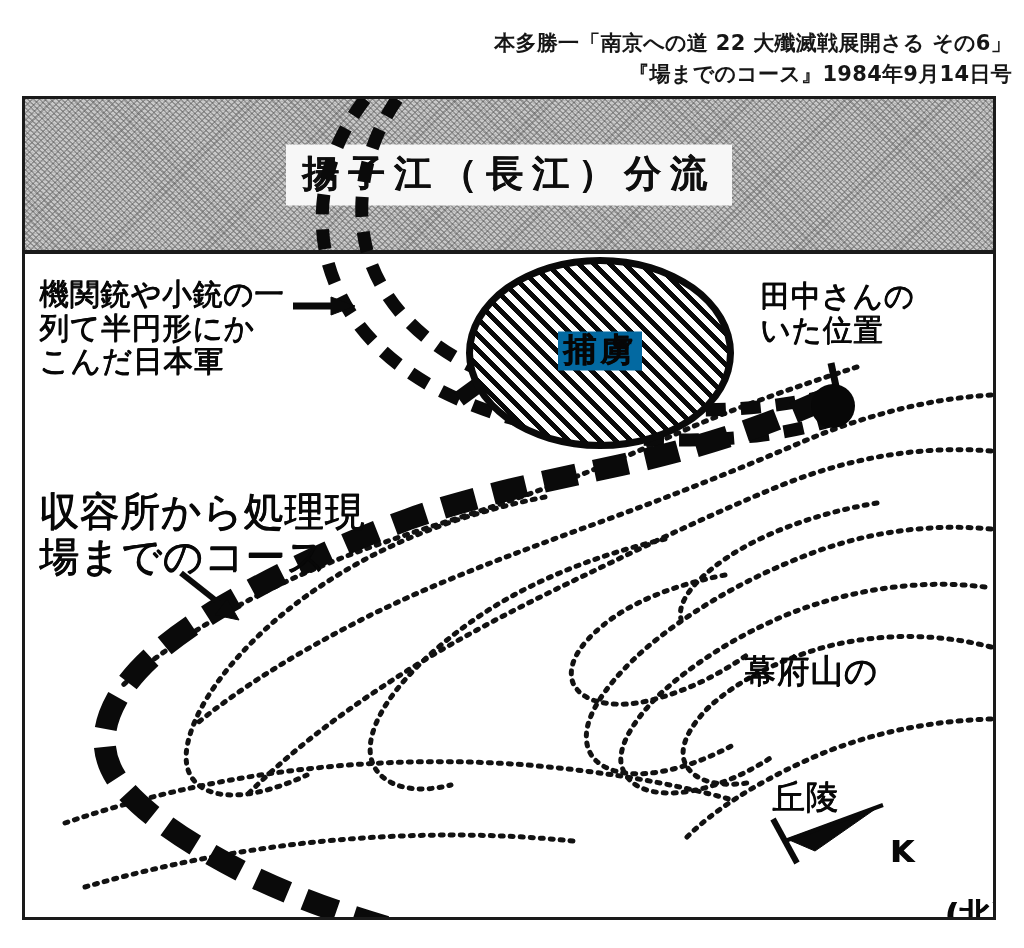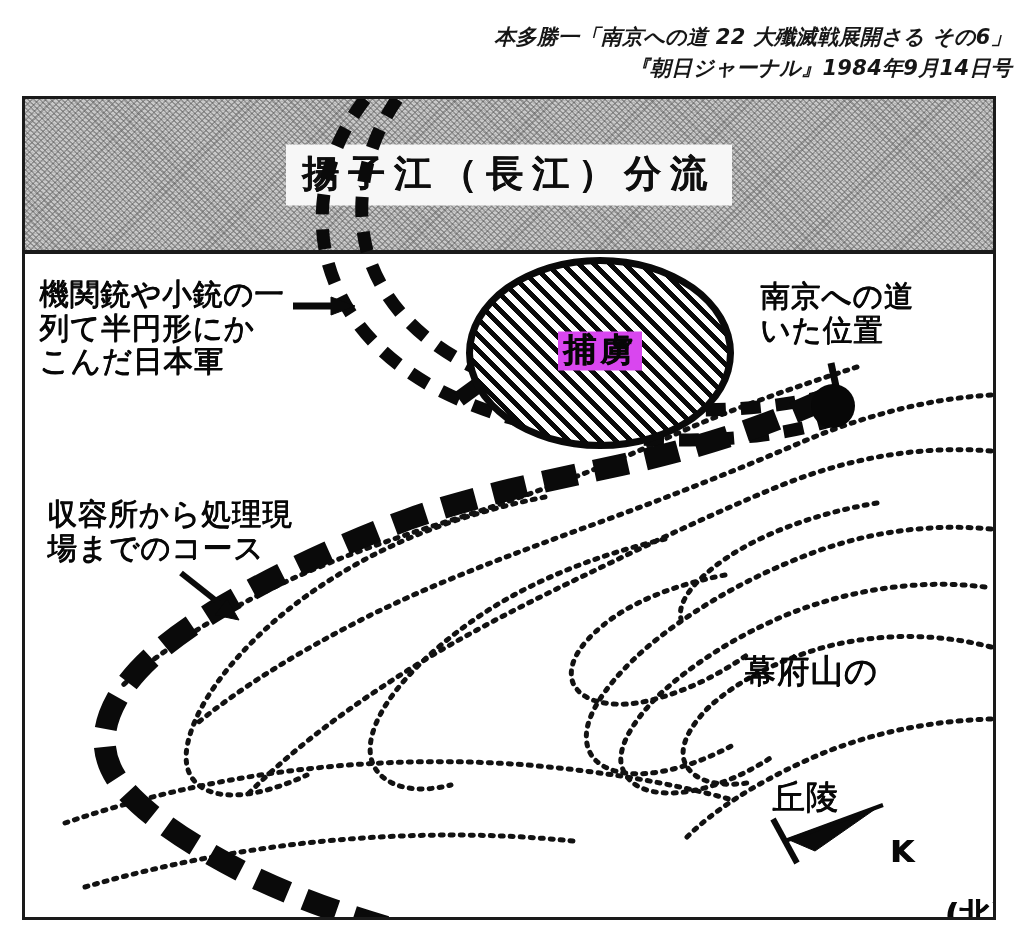--- a/index.html
+++ b/index.html
@@ -16,24 +16,23 @@
     color: #000000;
     position: relative;
   }
 
   
   #citation {
     position: absolute;
     left: 0;
     top: 0;
     width: 1012px;
-    padding-top: 22px;
+    padding-top: 28px;
     text-align: right;
     line-height: 1.46;
-    font-style: italic;
   }
   #citation .cite-line {
     display: block;
     font-size: 21px;
     font-weight: 700;
     letter-spacing: 0.3px;
     color: #161616;
     white-space: pre;
   }
 
@@ -88,21 +87,21 @@
     font-family: "DejaVu Sans", "Liberation Sans", sans-serif;
     font-weight: 400;
     color: #080808;
     line-height: 1.12;
     white-space: pre;
     letter-spacing: 0.5px;
     text-shadow: 0.7px 0 0 #080808, 0 0.5px 0 #080808;
   }
 
   #note-japanese-army { left: 14px;  top: 178px; font-size: 30px; }
-  #note-prisoner-route { left: 14px; top: 398px; font-size: 30px; margin-left: 8px; }
+  #note-prisoner-route { left: 14px; top: 390px; font-size: 40px; }
   #note-tanaka-position { left: 735px; top: 180px; font-size: 30px; }
   #note-mufu-hills     { left: 674px; top: 512px; font-size: 33px; line-height: 1.2; text-align: center;}
   #note-mufu-hills .l2 { display:block; padding-left: 34px; margin-top: 47px; }
 
   
   #compass {
     position: absolute;
     left: 745px;
     top: 672px;
     width: 200px;
@@ -157,21 +156,21 @@
     transform: translate(-50%, -52%);
     text-align: center;
     line-height: 1.12;
     white-space: pre;
   }
   #prisoner-zone .pz-line {
     display: block;
     font-size: 33px;
     font-weight: 700;
     color: #060606;
-    background: #d946ef;
+    background: #0369a1;
     padding: 1px 5px;
     letter-spacing: 4px;
     text-shadow: 0.7px 0 0 #060606;
   }
   #prisoner-zone .pz-line.pz-count { letter-spacing: 1px; }
 
   
   #tanaka-marker {
     position: absolute;
     left: 786px;
@@ -180,21 +179,21 @@
     height: 44px;
     border-radius: 50%;
     background: #070707;
   }
 </style>
 </head>
 <body>
 
 <div id="citation">
   <span class="cite-line">本多勝一「南京への道 22 大殲滅戦展開さる その6」</span>
-  <span class="cite-line">『朝日ジャーナル』1984年9月14日号</span>
+  <span class="cite-line">『場までのコース』1984年9月14日号</span>
 </div>
 
 <div id="map-figure">
 
   <div id="river-band">
     <div id="river-label-wrap">
       <span id="river-label">揚子江（長江）分流</span>
     </div>
   </div>
 
@@ -249,21 +248,21 @@
 
   <div id="tanaka-marker"></div>
 
   <div class="hand-note" id="note-japanese-army">機関銃や小銃の一
 列て半円形にか
 こんだ日本軍</div>
 
   <div class="hand-note" id="note-prisoner-route">収容所から処理現
 場までのコース</div>
 
-  <div class="hand-note" id="note-tanaka-position">南京への道
+  <div class="hand-note" id="note-tanaka-position">田中さんの
 いた位置</div>
 
   <div class="hand-note" id="note-mufu-hills">
     <span>幕府山の</span>
     <span class="l2">丘陵</span>
   </div>
 
   <div id="compass">
     <div id="compass-label">
       <span class="n-letter">K</span>

